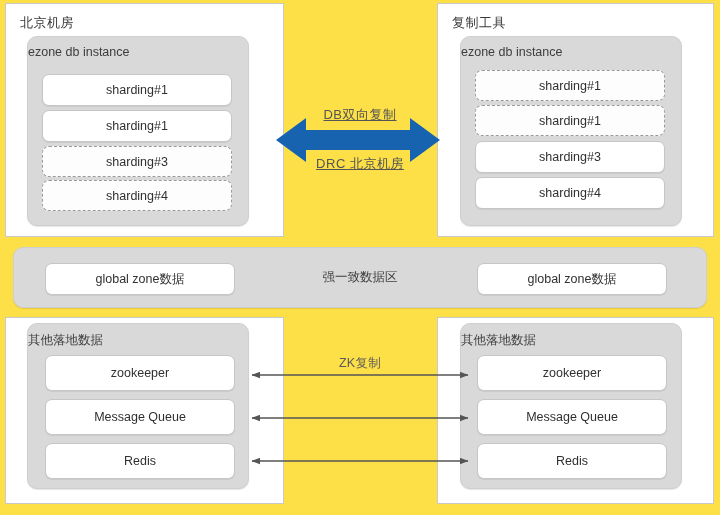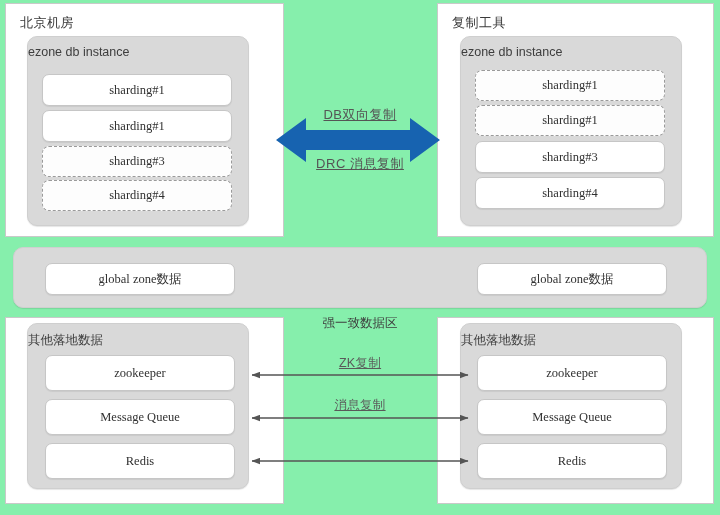--- a/index.html
+++ b/index.html
@@ -4,21 +4,21 @@
 <style>
   html,body{margin:0;padding:0;background:#ffffff;}
   body{
     font-family:"Liberation Sans","DejaVu Sans",sans-serif;
     -webkit-font-smoothing:antialiased;
   }
   #stage{
     position:relative;
     width:720px;
     height:515px;
-    background:#86efac;
+    background:#fde047;
     overflow:hidden;
   }
 
   
   .dc-panel{
     position:absolute;
     background:#ffffff;
     border:1px solid #c9c9c9;
     box-sizing:border-box;
   }
@@ -58,21 +58,20 @@
     border:1px solid #c6c6c6;
     border-radius:7px;
     box-sizing:border-box;
     display:flex;
     align-items:center;
     justify-content:center;
     font-size:12.5px;
     color:#303030;
     white-space:nowrap;
     box-shadow:0 1px 1px rgba(0,0,0,.07);
-    font-family:Liberation Serif, serif;
   }
   .chip.dashed{
     border:1px dashed #9a9a9a;
     box-shadow:none;
     background:#fdfdfd;
   }
 
   
   .band{
     position:absolute;
@@ -103,21 +102,20 @@
     letter-spacing:.5px;
     text-decoration:underline;
   }
   .arrow-label{
     position:absolute;
     text-align:center;
     font-size:12.5px;
     color:#5a5a5a;
     white-space:nowrap;
     letter-spacing:.3px;
-    text-decoration:underline;
   }
 
   svg.overlay{
     position:absolute;
     left:0;top:0;
     width:720px;height:515px;
     pointer-events:none;
   }
 </style>
 </head>
@@ -159,25 +157,25 @@
     <span>sharding#1</span>
   </div>
   <div class="chip" style="left:475px;top:141px;width:190px;height:32px;">
     <span>sharding#3</span>
   </div>
   <div class="chip" style="left:475px;top:177px;width:190px;height:32px;">
     <span>sharding#4</span>
   </div>
 
   <div class="center-text" style="left:284px;top:106px;width:152px;">DB双向复制</div>
-  <div class="center-text" style="left:284px;top:155px;width:152px;">DRC 消息复制</div>
+  <div class="center-text" style="left:284px;top:155px;width:152px;">DRC 北京机房</div>
 
   <div class="band" style="left:13px;top:247px;width:694px;height:61px;">
   </div>
-  <div class="band-label" style="left:284px;top:247px;width:152px;height:61px;margin-top:46px;">强一致数据区</div>
+  <div class="band-label" style="left:284px;top:247px;width:152px;height:61px;">强一致数据区</div>
   <div class="chip" style="left:45px;top:263px;width:190px;height:32px;">
     <span>global zone数据</span>
   </div>
   <div class="chip" style="left:477px;top:263px;width:190px;height:32px;">
     <span>global zone数据</span>
   </div>
 
   <div class="dc-panel" style="left:5px;top:317px;width:279px;height:187px;"></div>
   <div class="group" style="left:27px;top:323px;width:222px;height:166px;">
     <div class="group-title">其他落地数据</div>
@@ -200,21 +198,20 @@
     <span>zookeeper</span>
   </div>
   <div class="chip" style="left:477px;top:399px;width:190px;height:36px;">
     <span>Message Queue</span>
   </div>
   <div class="chip" style="left:477px;top:443px;width:190px;height:36px;">
     <span>Redis</span>
   </div>
 
   <div class="arrow-label" style="left:250px;top:355px;width:220px;">ZK复制</div>
-  <div class="arrow-label" style="left:250px;top:397px;width:220px;">消息复制</div>
 
   <svg class="overlay" viewBox="0 0 720 515">
     <defs>
       <marker id="thin-arrow-r" markerWidth="9" markerHeight="9" refX="8" refY="3.2" orient="auto" markerUnits="userSpaceOnUse">
         <path d="M0,0 L8.5,3.2 L0,6.4 z" fill="#555555"></path>
       </marker>
       <marker id="thin-arrow-l" markerWidth="9" markerHeight="9" refX="0.5" refY="3.2" orient="auto" markerUnits="userSpaceOnUse">
         <path d="M8.5,0 L0,3.2 L8.5,6.4 z" fill="#555555"></path>
       </marker>
     </defs>

